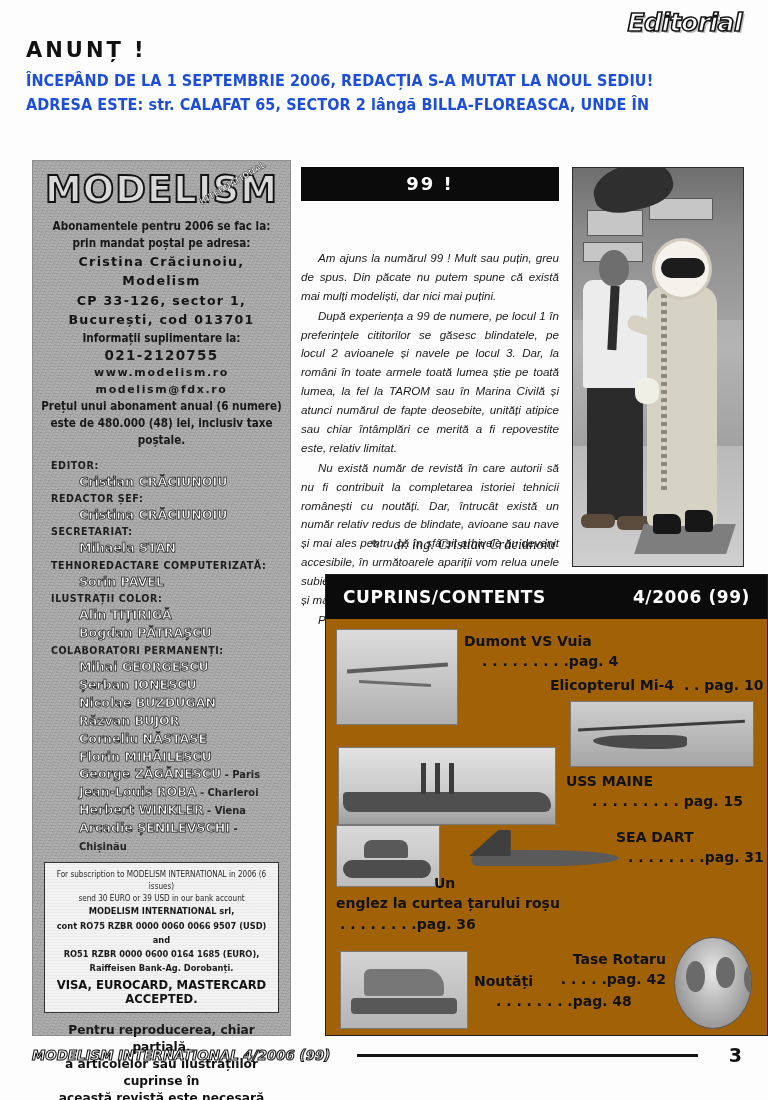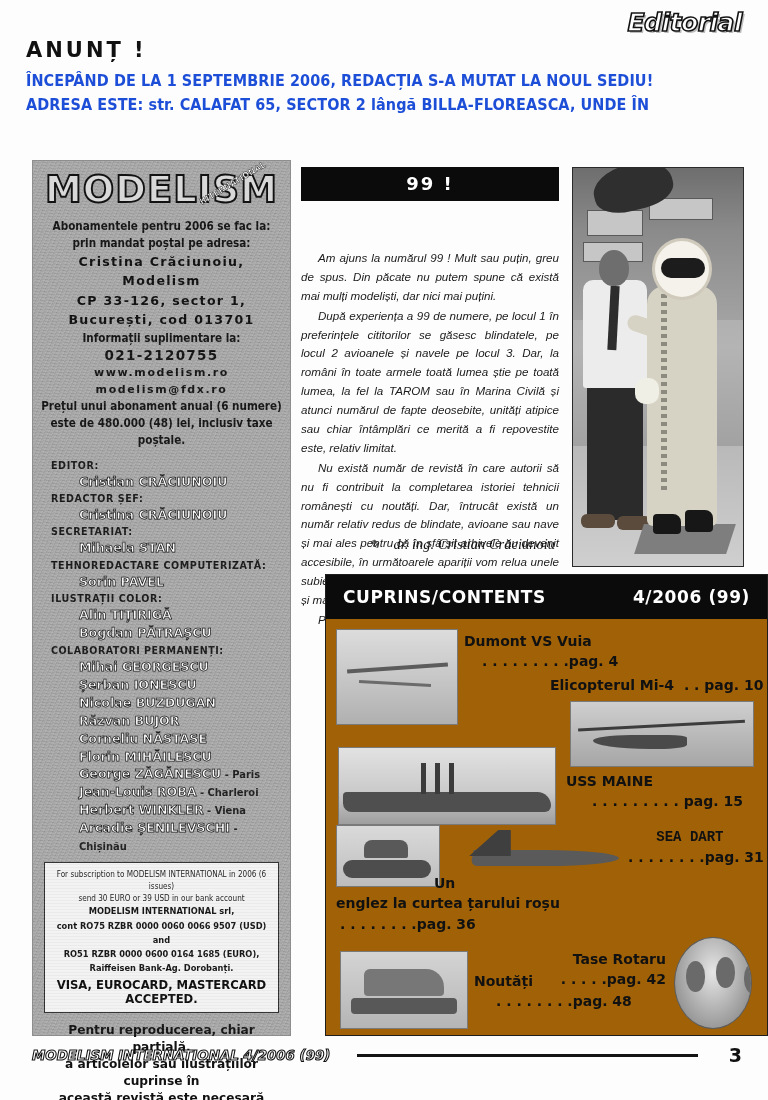--- a/index.html
+++ b/index.html
@@ -419,21 +419,21 @@
       <div class="toc-thumb tb-heli" style="left:244px;top:82px;width:184px;height:66px;"></div>
 
       <div class="toc-thumb tb-ship" style="left:12px;top:128px;width:218px;height:78px;"></div>
       <div class="toc-entry" style="left:240px;top:152px;">
         <div class="toc-title">USS MAINE</div>
         <div class="toc-page" style="padding-left:26px;">. . . . . . . . . pag. 15</div>
       </div>
 
       <div class="toc-thumb tb-jet" style="left:140px;top:206px;width:160px;height:62px;"></div>
       <div class="toc-entry" style="left:290px;top:208px;">
-        <div class="toc-title" style="text-align:center;font-family:Liberation Mono, monospace;">SEA DART</div>
+        <div class="toc-title" style="text-align:left;">SEA DART</div>
         <div class="toc-page" style="padding-left:12px;">. . . . . . . .pag. 31</div>
       </div>
 
       <div class="toc-thumb tb-tank" style="left:10px;top:206px;width:104px;height:62px;"></div>
       <div class="toc-entry" style="left:10px;top:254px;width:240px;">
         <div class="toc-title" style="padding-left:98px;">Un</div>
         <div class="toc-title">englez la curtea țarului roșu</div>
         <div class="toc-page" style="padding-left:4px;">. . . . . . . .pag. 36</div>
       </div>
 

